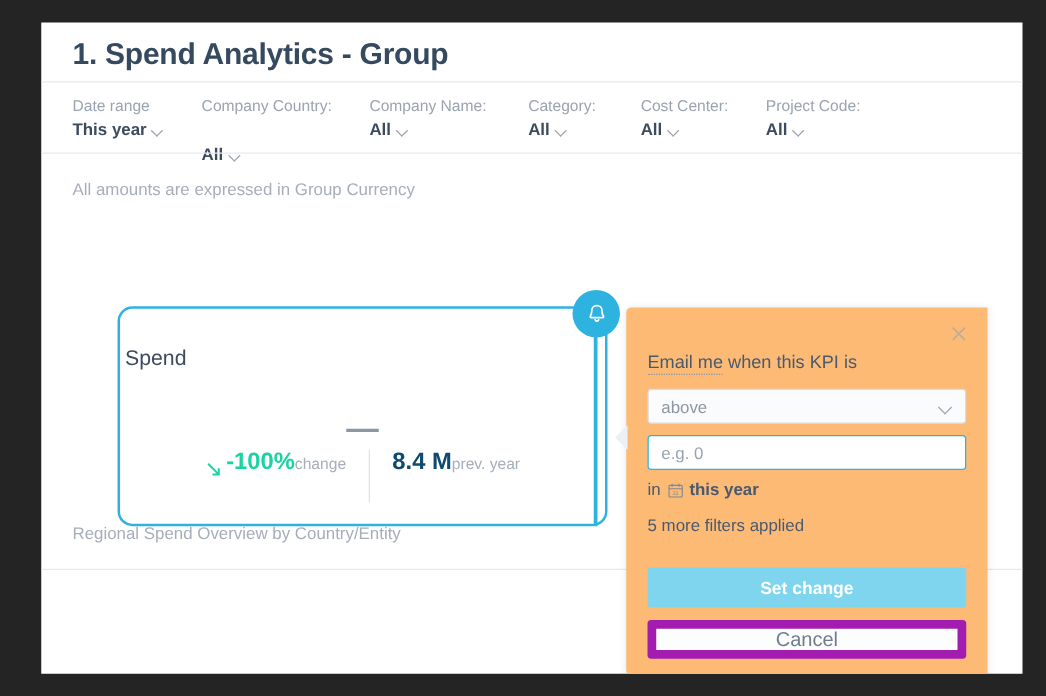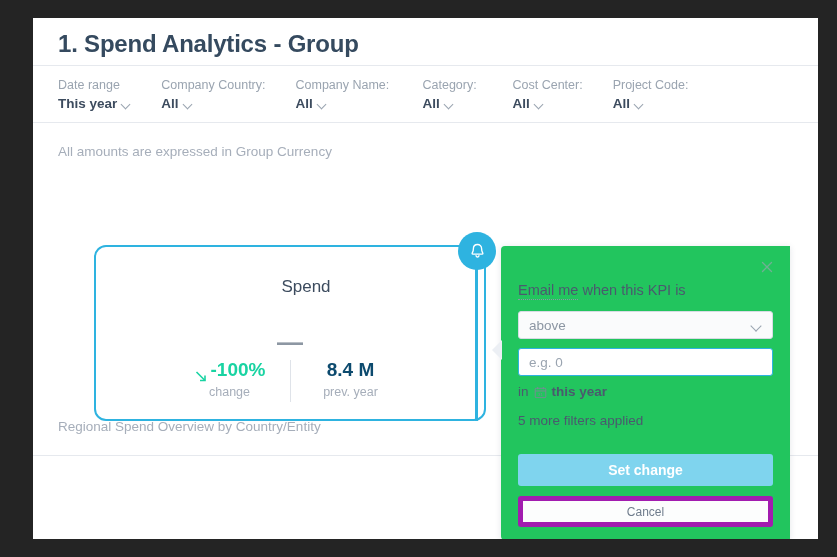--- a/index.html
+++ b/index.html
@@ -95,21 +95,21 @@
   .chev::before {
     content: "";
     position: absolute;
     left: 0; top: 0;
     width: 6px; height: 6px;
     border-right: 1.4px solid #9aa4b0;
     border-bottom: 1.4px solid #9aa4b0;
     transform: rotate(45deg);
   }
   .f-w1 { min-width: 63px; }
-  .f-w2 { min-width: 104px; }
+  .f-w2 { min-width: 104px; gap: 20px; }
   .f-w3 { min-width: 97px; }
   .f-w4 { min-width: 60px; }
   .f-w5 { min-width: 68px; }
   .f-w6 { min-width: 70px; }
 
   
   .section {
     position: absolute;
     left: 25px;
   }
@@ -149,23 +149,23 @@
     width: 392px;
     height: 176px;
     border: 2px solid #2eb3e0;
     border-radius: 12px;
     background: #ffffff;
     box-sizing: border-box;
   }
   .kpi-name {
     position: absolute;
     top: 30px;
-    left: 16px;
+    left: 4px;
     width: 100%;
-    text-align: center;
+    text-align: left;
     font-size: 17px;
     color: #3c4b5e;
   }
   .kpi-main {
     position: absolute;
     top: 86px;
     left: 0;
     width: 100%;
     text-align: center;
     font-size: 26px;
@@ -178,21 +178,20 @@
     position: absolute;
     top: 110px;
     left: 0;
     width: 100%;
     display: flex;
     justify-content: center;
     align-items: flex-start;
   }
   .stat {
     display: flex;
-    flex-direction: column;
     align-items: center;
     padding: 0 18px;
     min-width: 84px;
   }
   .stat-sep {
     width: 1px;
     height: 42px;
     background: #dfe3e9;
     margin-top: 3px;
   }
@@ -244,21 +243,21 @@
     z-index: 4;
   }
 
   
   .popover {
     position: absolute;
     left: 468px;
     top: 228px;
     width: 289px;
     height: 294px;
-    background: #22c55e;
+    background: #fdba74;
     border-radius: 4px 0 0 4px;
     box-shadow: 0 1px 6px rgba(40,55,75,0.13);
     z-index: 5;
   }
   .pop-arrow {
     position: absolute;
     left: -9px;
     top: 94px;
     width: 0; height: 0;
     border-top: 10px solid transparent;
@@ -377,25 +376,25 @@
     font-weight: 700;
     cursor: pointer;
   }
   .btn-secondary {
     position: absolute;
     left: 17px;
     top: 250px;
     width: 255px;
     height: 31px;
     background: #fcfdfd;
-    border: 5px solid #a21caf;
+    border: 7px solid #a21caf;
     border-radius: 3px;
     color: #6f7c8c;
     font-family: "Liberation Sans", sans-serif;
-    font-size: 12px;
+    font-size: 16px;
     cursor: pointer;
     text-align: center;
   }
 </style>
 </head>
 <body>
 
 <div class="frame">
   <div class="page">
 

